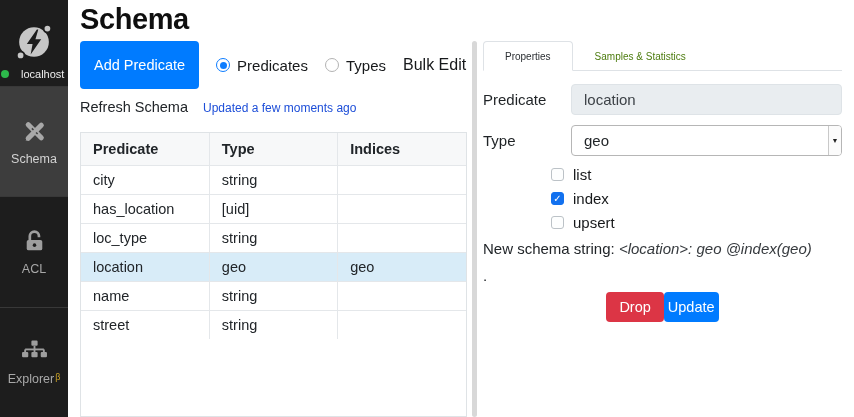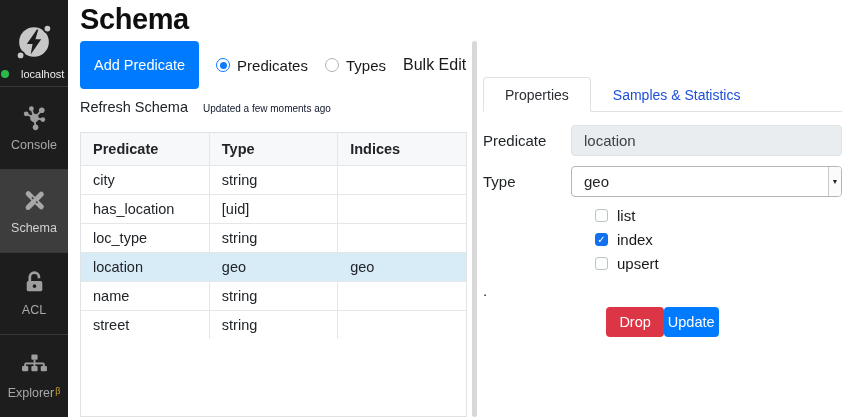--- a/index.html
+++ b/index.html
@@ -36,56 +36,56 @@
   .radio-group { display:flex; align-items:center; gap:7px; font-size:15px; color:#17191b;
     cursor:pointer; }
   .radio { width:14px; height:14px; border-radius:50%; background:#fff; flex:none;
     display:flex; align-items:center; justify-content:center; }
   .radio.on { border:1.5px solid #0d7dff; }
   .radio.on::after { content:""; width:7px; height:7px; border-radius:50%; background:#0d7dff; }
   .radio.off { border:1.5px solid #b3b3b3; }
   .bulk-edit { font-size:16px; color:#17191b; cursor:pointer; }
   .toolbar2 { display:flex; align-items:baseline; gap:15px; margin-top:10px; }
   .refresh { font-size:14.5px; color:#212529; cursor:pointer;text-align:right; }
-  .updated { font-size:10px; color:#0f172a; }
+  .updated { font-size:12px; color:#1d4ed8; }
 
   .table-wrap { border:1px solid #dfe3e6; margin-top:17px; flex:1; overflow:hidden; }
   table.schema-table { width:100%; border-collapse:collapse; border-style:hidden;
     font-size:14.5px; color:#212529; table-layout:fixed; }
   .schema-table th, .schema-table td { border:1px solid #e4e7ea; text-align:left;
     padding:6px 12px; overflow:hidden; white-space:nowrap; }
   .schema-table th { font-weight:700; background:#f7f8f9; padding:8px 12px; }
   tr.selected td { background:#d8ecf8; }
   tr.data-row { cursor:pointer; }
 
   
   .vscroll { width:5px; background:#d8d8d8; border-radius:3px; margin-left:5px; flex:none;
     cursor:pointer; }
 
   
   .right-pane { flex:1; padding:0 12px 0 6px; display:flex; flex-direction:column; min-width:0; }
   .tabs { display:flex; border-bottom:1px solid #dee2e6; }
-  .tab { padding:9px 21px 8px 21px; font-size:14px; cursor:pointer; margin-bottom:-1px;
-    border:1px solid transparent;margin-top:36px; }
+  .tab { padding:9px 21px 8px 21px; font-size:10px; cursor:pointer; margin-bottom:-1px;
+    border:1px solid transparent; }
   .tab.active { background:#fff; color:#2b2f33; border-color:#dee2e6 #dee2e6 #fff #dee2e6;
     border-radius:4px 4px 0 0; }
-  .tab.inactive { color:#1d4ed8; }
+  .tab.inactive { color:#4d7c0f; }
   .form { padding-top:13px; }
   .frow { display:flex; align-items:center; margin-bottom:10px; }
   .flabel { width:88px; flex:none; font-size:15px; color:#1f2326; }
   .finput { flex:1; height:31px; background:#e9edf0; border:1px solid #dee3e7;
     border-radius:4px; display:flex; align-items:center; padding-left:12px;
     font-size:15px; color:#3d4247; }
   .fselect { flex:1; height:31px; background:#fff; border:1px solid #b6b6b6;
     border-radius:4px; display:flex; align-items:center; padding-left:12px;
     font-size:15px; color:#1f2326; position:relative; cursor:pointer; }
   .caret-strip { position:absolute; right:0; top:0; bottom:0; width:13px;
     border-left:1px solid #c9c9c9; background:#fbfbfb; border-radius:0 3px 3px 0;
     display:flex; align-items:center; justify-content:center; font-size:7px; color:#222; }
-  .check-col { margin-left:112px; margin-top:3px; }
+  .check-col { margin-left:68px; margin-top:3px; }
   .checkrow { display:flex; align-items:center; gap:9px; font-size:15px; color:#17191b;
     margin-bottom:7px; cursor:pointer; }
   .cb { width:13px; height:13px; border-radius:3px; flex:none; display:flex;
     align-items:center; justify-content:center; }
   .cb.unchecked { border:1px solid #bcc2c7; background:#fdfefe; }
   .cb.checked { background:#1271ef; border:1px solid #1271ef; color:#fff; font-size:10px;
     line-height:10px; }
   .schema-note { font-size:15px; color:#212529; margin-top:9px; }
   .schema-note .code { font-style:italic; color:#35393d; }
   .period { font-size:15px; color:#212529; margin-top:10px; }
@@ -110,38 +110,20 @@
           <circle cx="38" cy="10" r="4" fill="#c7c7c7" stroke="#1d1d1d" stroke-width="2"></circle>
           <circle cx="10" cy="38" r="4" fill="#c7c7c7" stroke="#1d1d1d" stroke-width="2"></circle>
         </svg>
       </span>
       <div class="server">
         <span class="dot"></span>
         <span>localhost</span>
       </div>
     </div>
 
-    <div class="nav-item">
-      <span>
-        <svg width="27" height="27" viewBox="0 0 26 26" fill="#9e9e9e" stroke="#9e9e9e">
-          <line x1="13" y1="13.5" x2="5" y2="9.5" stroke-width="1.8"></line>
-          <line x1="13" y1="13.5" x2="10" y2="4.5" stroke-width="1.8"></line>
-          <line x1="13" y1="13.5" x2="20" y2="6" stroke-width="1.8"></line>
-          <line x1="13" y1="13.5" x2="21" y2="15" stroke-width="1.8"></line>
-          <line x1="13" y1="13.5" x2="14" y2="22.5" stroke-width="1.8"></line>
-          <circle cx="13" cy="13.5" r="4.2" stroke="none"></circle>
-          <circle cx="5" cy="9.5" r="2.3" stroke="none"></circle>
-          <circle cx="10" cy="4.5" r="2.3" stroke="none"></circle>
-          <circle cx="20" cy="6" r="2.7" stroke="none"></circle>
-          <circle cx="21" cy="15" r="2.3" stroke="none"></circle>
-          <circle cx="14" cy="22.5" r="2.7" stroke="none"></circle>
-        </svg>
-      </span>
-      <span class="nav-label">Console</span>
-    </div>
 
     <div class="nav-item active">
       <span>
         <svg width="27" height="27" viewBox="0 0 26 26">
           <line x1="7" y1="19.5" x2="19.5" y2="7" stroke="#a8a8a8" stroke-width="5" stroke-linecap="round"></line>
           <line x1="7" y1="6.5" x2="19.5" y2="19" stroke="#a8a8a8" stroke-width="5" stroke-linecap="round"></line>
           <path d="M4.5 22 L8.5 20.8 L5.8 18.2 Z" fill="#a8a8a8"></path>
           <line x1="10.5" y1="10" x2="12" y2="11.5" stroke="#3d3d3d" stroke-width="1.4"></line>
           <line x1="14.5" y1="14" x2="16" y2="15.5" stroke="#3d3d3d" stroke-width="1.4"></line>
         </svg>
@@ -279,20 +261,23 @@
             <div class="checkrow">
               <span class="cb checked">✓</span>
               <span>index</span>
             </div>
             <div class="checkrow">
               <span class="cb unchecked"></span>
               <span>upsert</span>
             </div>
           </div>
 
+          <div class="schema-note">
+            <span>New schema string: </span><span class="code">&lt;location&gt;: geo @index(geo)</span>
+          </div>
           <div class="period">.</div>
 
           <div class="btn-row">
             <button class="btn btn-danger">Drop</button>
             <button class="btn btn-update">Update</button>
           </div>
         </div>
       </div>
     </div>
   </div>

